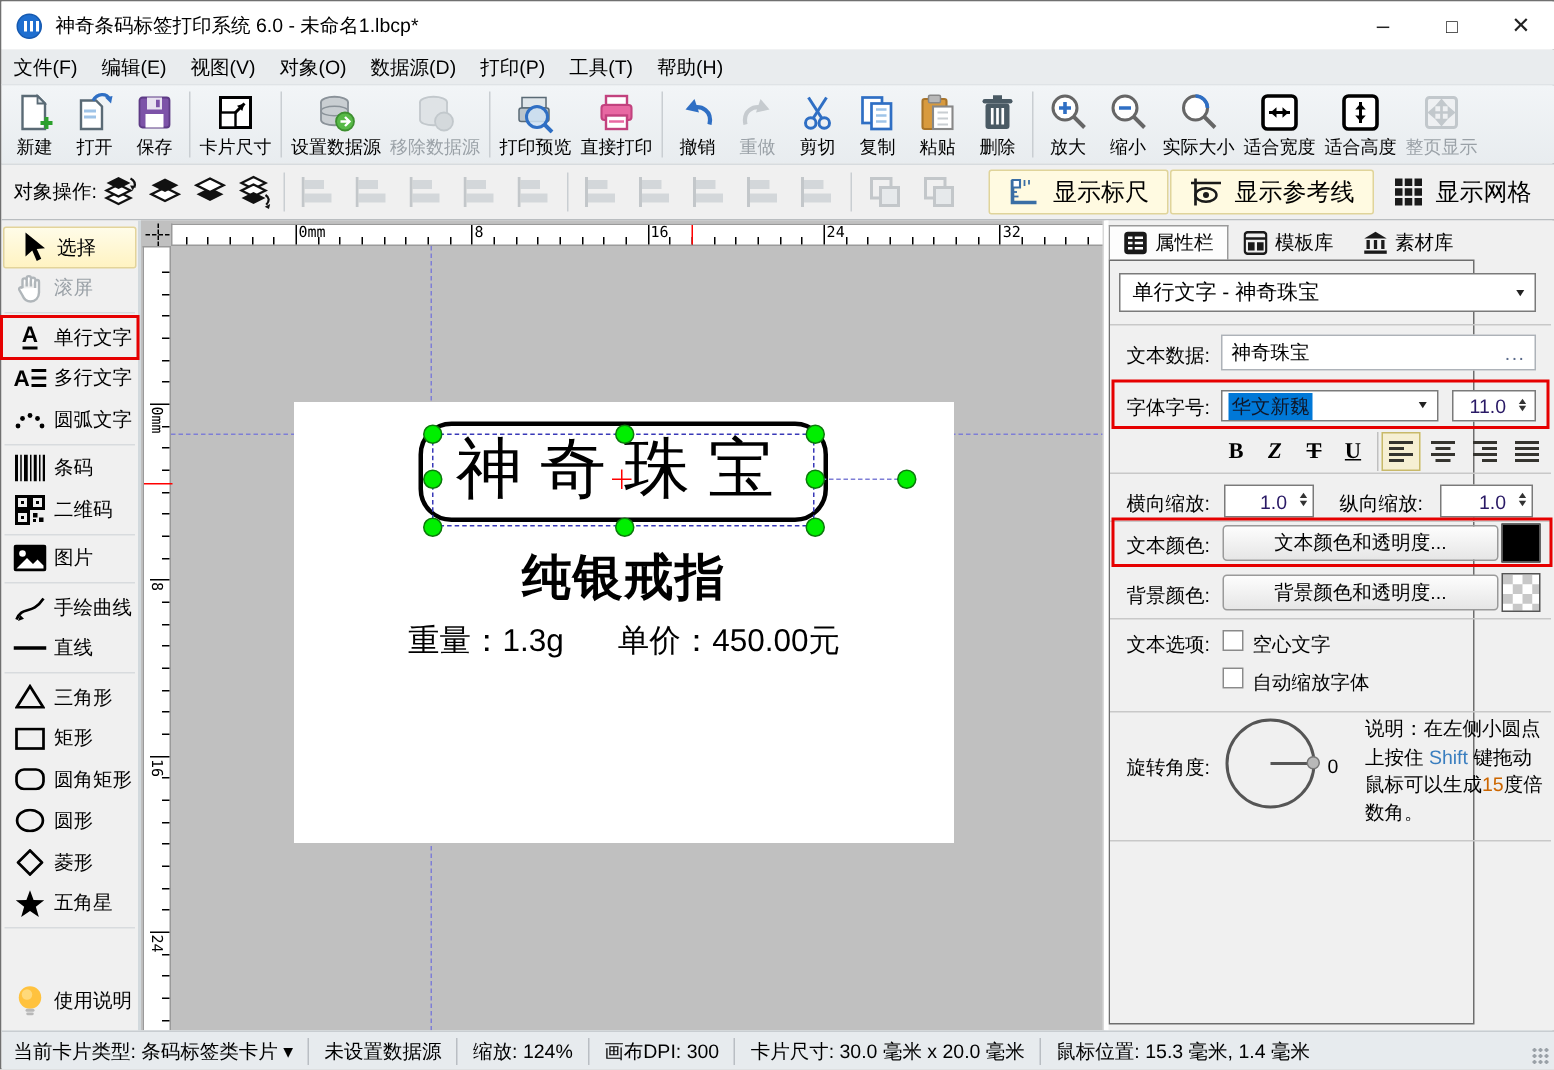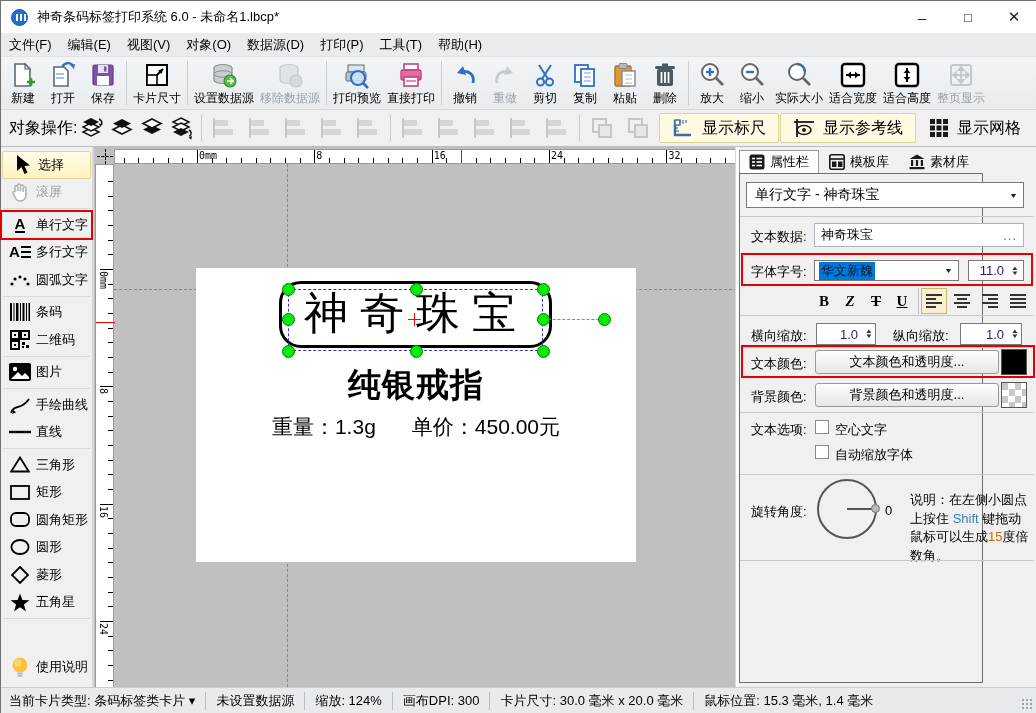--- a/index.html
+++ b/index.html
@@ -21,21 +21,21 @@
   
   .toolbar1 { position:absolute; left:0; top:56px; width:1036px; height:53px; background:linear-gradient(#f2f5f7,#e8ecef); border-bottom:1px solid #d7dbde; display:flex; align-items:stretch; padding-left:2px; }
   .tb-item { min-width:40px; padding:3px 3px 1px 3px; display:flex; flex-direction:column; align-items:center; justify-content:flex-start; }
   .tb-item .tb-icon { width:30px; height:30px; display:flex; align-items:center; justify-content:center; }
   .tb-item .tb-label { font-size:12px; line-height:14px; white-space:nowrap; margin-top:1px;}
   .tb-item.disabled .tb-label { color:#9aa1a7; }
   .tb-sep { width:1px; background:#c9ced2; margin:4px 3px; }
 
   
   .toolbar2 { position:absolute; left:0; top:109px; width:1036px; height:37px; background:#f0f0f0; border-bottom:1px solid #b9bdc0; display:flex; align-items:center; padding-left:8px; }
-  .obj-label { font-size:16px; margin-right:0; }
+  .obj-label { font-size:13px; margin-right:0; }
   #align-icons .ob-icon { margin:0 4px; }
   .ob-icon { width:28px; height:26px; margin:0 1px; display:flex; align-items:center; justify-content:center; }
   .ob-sep { width:1px; height:26px; background:#c9ced2; margin:0 4px; }
   .tb2-right { margin-left:auto; display:flex; align-items:center; margin-right:4px;}
   .toggle-btn { display:flex; align-items:center; height:30px; padding:0 12px; font-size:16px; border:1px solid #e0d49a; background:#fffae1; border-radius:2px; margin-left:1px;}
   .toggle-btn.plain { border:none; background:transparent; }
   .toggle-btn svg, .toggle-btn .gicon { margin-right:4px; display:flex; }
 
   
   .sidebar { position:absolute; left:0; top:146px; width:93px; height:540px; background:#f0f0f0; border-right:2px solid #d2d9dd; padding-top:4px; }
@@ -1037,21 +1037,21 @@
       <div class="checkbox" style="left:75px; top:271px;"></div>
       <div class="cb-label" style="left:95px; top:272px;">自动缩放字体</div>
 
       <div class="rp-row-sep" style="top:300px"></div>
 
       <div class="rp-label" style="left:11px; top:329px;">旋转角度:</div>
       <div class="rot-circle" style="left:77px; top:305px;"></div>
       <div class="rot-radius" style="left:107px; top:334px; width:29px;"></div>
       <div class="rot-knob" style="left:131px; top:330px;"></div>
       <div class="rp-label" style="left:145px; top:329px;">0</div>
-      <div class="expl" style="left:170px; top:317px; width:124px;">
+      <div class="expl" style="left:170px; top:303px; width:124px;">
         <span>说明：在左侧小圆点</span><span>上按住 </span><span class="shift">Shift</span><span> 键拖动</span><span>鼠标可以生成</span><span class="deg">15</span><span>度倍</span><span>数角。</span>
       </div>
       <div class="rp-row-sep" style="top:386px"></div>
     </div>
   </div>
 
   <div class="splitter" style="position:absolute; left:734px; top:146px; width:4px; height:540px; background:linear-gradient(90deg,#d9d9d9 1px,#fff 1px);"></div>
   <div class="statusbar" id="statusbar">
       <div class="st-seg">当前卡片类型: 条码标签类卡片 ▾</div>
       <div class="st-div"></div>

